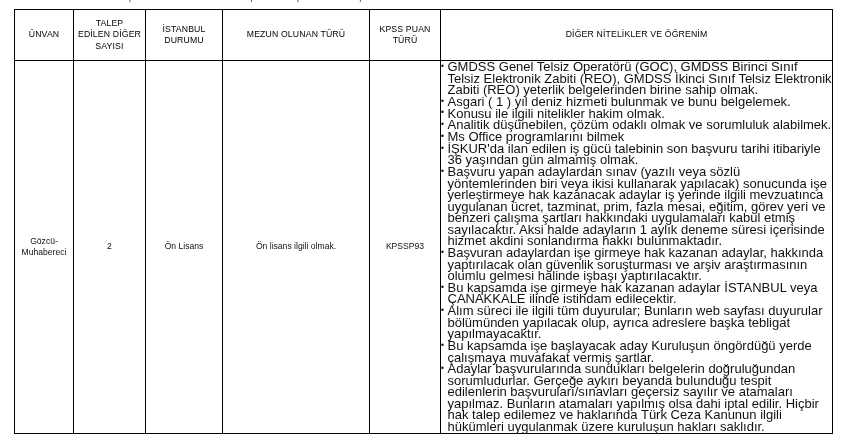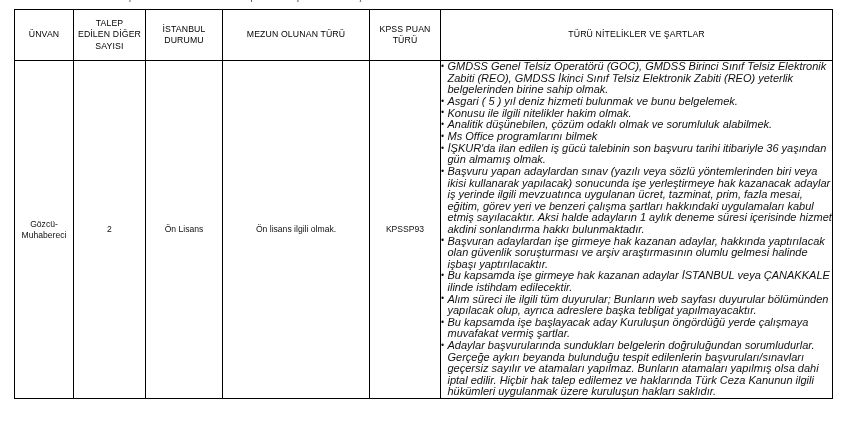--- a/index.html
+++ b/index.html
@@ -74,24 +74,23 @@
     padding: 3px 4px;
     color: #111111;
     vertical-align: middle;
   }
 
   
   .req-cell {
     vertical-align: top;
     text-align: left;
     padding: 3px 4px 3px 5px;
-    font-size: 11px;
+    font-size: 13px;
     line-height: 11.55px;
     color: #111111;
-    font-style: italic;
   }
   .req-list {
     margin: 0;
     padding: 0;
     list-style: none;
   }
   .req-list li {
     margin: 0 0 0.2px 0;
     padding: 0 0 0 6.5px;
     position: relative;
@@ -145,38 +144,38 @@
         <span>DURUMU</span>
       </th>
       <th class="hdr-cell">
         <span>MEZUN OLUNAN TÜRÜ</span>
       </th>
       <th class="hdr-cell">
         <span>KPSS PUAN</span><br>
         <span>TÜRÜ</span>
       </th>
       <th class="hdr-cell">
-        <span>TÜRÜ NİTELİKLER VE ŞARTLAR</span>
+        <span>DİĞER NİTELİKLER VE ÖĞRENİM</span>
       </th>
     </tr>
   </thead>
   <tbody>
     <tr>
       <td class="body-cell">
         <span>Gözcü-</span><br>
         <span>Muhabereci</span>
       </td>
       <td class="body-cell">2</td>
       <td class="body-cell">Ön Lisans</td>
       <td class="body-cell">Ön lisans ilgili olmak.</td>
       <td class="body-cell">KPSSP93</td>
       <td class="req-cell">
         <ul class="req-list">
             <li>GMDSS Genel Telsiz Operatörü (GOC), GMDSS Birinci Sınıf Telsiz Elektronik Zabiti (REO), GMDSS İkinci Sınıf Telsiz Elektronik Zabiti (REO) yeterlik belgelerinden birine sahip olmak.</li>
-            <li>Asgari ( 5 ) yıl deniz hizmeti bulunmak ve bunu belgelemek.</li>
+            <li>Asgari ( 1 ) yıl deniz hizmeti bulunmak ve bunu belgelemek.</li>
             <li>Konusu ile ilgili nitelikler hakim olmak.</li>
             <li>Analitik düşünebilen, çözüm odaklı olmak ve sorumluluk alabilmek.</li>
             <li>Ms Office programlarını bilmek</li>
             <li>İŞKUR'da ilan edilen iş gücü talebinin son başvuru tarihi itibariyle 36 yaşından gün almamış olmak.</li>
             <li>Başvuru yapan adaylardan sınav (yazılı veya sözlü yöntemlerinden biri veya ikisi kullanarak yapılacak) sonucunda işe yerleştirmeye hak kazanacak adaylar iş yerinde ilgili mevzuatınca uygulanan ücret, tazminat, prim, fazla mesai, eğitim, görev yeri ve benzeri çalışma şartları hakkındaki uygulamaları kabul etmiş sayılacaktır. Aksi halde adayların 1 aylık deneme süresi içerisinde hizmet akdini sonlandırma hakkı bulunmaktadır.</li>
             <li>Başvuran adaylardan işe girmeye hak kazanan adaylar, hakkında yaptırılacak olan güvenlik soruşturması ve arşiv araştırmasının olumlu gelmesi halinde işbaşı yaptırılacaktır.</li>
             <li>Bu kapsamda işe girmeye hak kazanan adaylar İSTANBUL veya ÇANAKKALE ilinde istihdam edilecektir.</li>
             <li>Alım süreci ile ilgili tüm duyurular; Bunların web sayfası duyurular bölümünden yapılacak olup, ayrıca adreslere başka tebligat yapılmayacaktır.</li>
             <li>Bu kapsamda işe başlayacak aday Kuruluşun öngördüğü yerde çalışmaya muvafakat vermiş şartlar.</li>
             <li>Adaylar başvurularında sundukları belgelerin doğruluğundan sorumludurlar. Gerçeğe aykırı beyanda bulunduğu tespit edilenlerin başvuruları/sınavları geçersiz sayılır ve atamaları yapılmaz. Bunların atamaları yapılmış olsa dahi iptal edilir. Hiçbir hak talep edilemez ve haklarında Türk Ceza Kanunun ilgili hükümleri uygulanmak üzere kuruluşun hakları saklıdır.</li>

